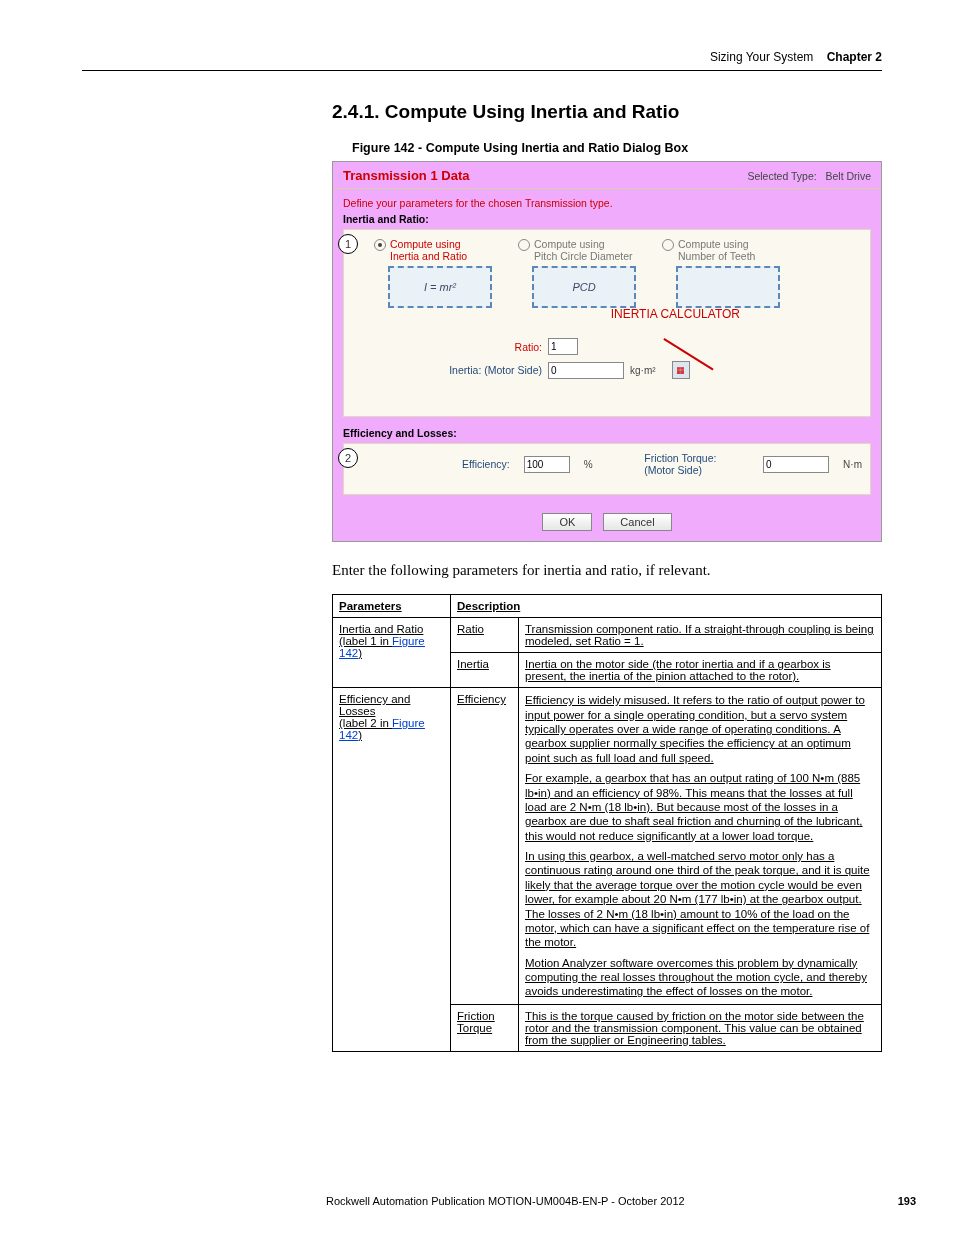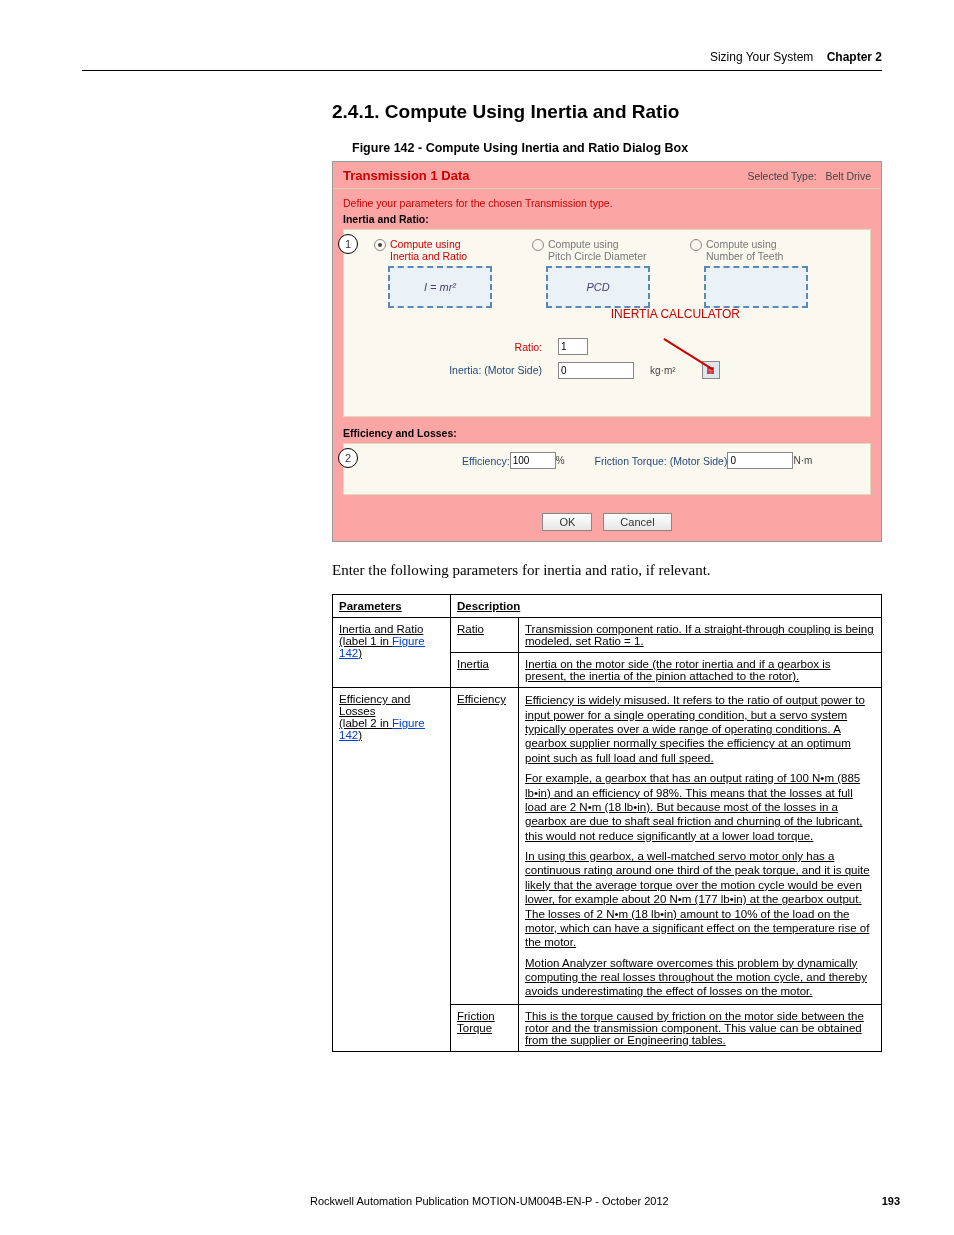--- a/index.html
+++ b/index.html
@@ -37,21 +37,21 @@
     font-family: Arial, sans-serif;
     font-size: 12.5px;
     font-weight: bold;
     margin: 18px 0 6px 0;
     padding-left: 20px;
   }
 
   
   .dialog {
     border: 1px solid #9a9a9a;
-    background: #fca5a5;
+    background: #f0abfc;
     width: 548px;
     font-family: Tahoma, Arial, sans-serif;
     font-size: 11px;
     color: #333;
   }
   .dlg-title-row {
     display: flex; align-items: center; justify-content: space-between;
     padding: 6px 10px 2px 10px;
   }
   .dlg-title { color: #c00; font-weight: bold; font-size: 13px; }
@@ -59,21 +59,21 @@
   .dlg-hr { border-top: 1px solid #d6cfa8; margin: 3px 0 0 0; }
   .dlg-sub { color: #c00; font-size: 10.5px; padding: 8px 10px 2px 10px; }
   .dlg-section-label { font-weight: bold; font-size: 10.5px; color:#000; padding: 2px 0 4px 10px; }
   .panel {
     margin: 0 10px 8px 10px;
     border: 1px solid #e0daba;
     background: #fbf9ef;
     padding: 8px;
     position: relative;
   }
-  .modes { display: flex; gap: 40px; }
+  .modes { display: flex; gap: 26px; }
   .mode {
     display: flex; flex-direction: column; align-items: flex-start;
     font-size: 10.5px; color: #777; position: relative;
   }
   .mode.active { color: #c00; }
   .mode .rad { display: flex; align-items: flex-start; gap: 4px; }
   .radio {
     width: 10px; height: 10px; border: 1px solid #888; border-radius: 50%;
     display: inline-flex; align-items:center; justify-content:center; flex: 0 0 auto; margin-top:1px;
   }
@@ -83,50 +83,50 @@
     border: 2px dashed #5a88b9; width: 100px; height: 38px;
     background: #eaf1f7; display:flex;align-items:center;justify-content:center;
     font-style: italic; color:#446; font-size:11px;
   }
   .callout-num {
     position: absolute; left: -6px; top: 4px;
     width: 18px; height: 18px; border: 1.5px solid #000; border-radius: 50%;
     background: #fff; font-family: Arial; font-size: 11px;
     display:flex;align-items:center;justify-content:center;
   }
-  .field-row { display:flex; align-items:center; gap:16px; font-size:10.5px; color:#c00; margin-top:10px; margin-left:80px;}
+  .field-row { display:flex; align-items:center; gap:6px; font-size:10.5px; color:#c00; margin-top:10px; margin-left:80px;}
   .field-row.blue label { color:#244a7c; }
   .txt { border:1px solid #888; background:#fff; width:70px; height:15px; font-size:10px; padding:0 2px; color:#000; }
   .txt.sm { width:24px; }
   .unit { color:#444; font-size:10px; }
   .calc-btn { margin-left:10px; width:16px;height:16px;border:1px solid #888;background:#dde5ee;font-size:9px;display:inline-flex;align-items:center;justify-content:center;}
   .annot { position:absolute; color:#c00; font-size:12px; font-family:Arial; text-align:center; line-height:1.1;}
   .annot-line { position:absolute; width:70px; height:1.5px; background:#c00; transform-origin:left center;}
-  .eff-row { display:flex; align-items:center; gap:0; font-size:10.5px; margin-left:110px;}
+  .eff-row { display:flex; align-items:center; gap:14px; font-size:10.5px; margin-left:110px;}
   .eff-row label { color:#244a7c; }
   .btn-row { text-align:center; padding:10px 0; }
   .btn { display:inline-block; border:1px solid #888; background:linear-gradient(#fff,#e6e6e6); padding:2px 16px; font-size:11px; margin:0 4px;}
 
   
   table.props {
     border-collapse: collapse; width: 550px; margin-top: 6px;
     font-family: Arial, sans-serif; font-size: 11.5px; text-decoration: underline;
   }
   table.props th, table.props td {
     border: 0.75px solid #000; padding: 5px 6px; vertical-align: top; text-align: left;
   }
   table.props th { font-weight: bold; }
   table.props .rowhead { width: 105px; }
   table.props .subhead { width: 55px; }
   .link { color: #0040d0; text-decoration: underline; }
   .desc p { margin: 0 0 6px 0; line-height: 1.25; }
   .desc p:last-child { margin-bottom: 0; }
 
   .footer {
-    position: absolute; left: 100px; bottom: 28px; width: 800px;
+    position: absolute; left: 116px; bottom: 28px; width: 800px;
     font-family: Arial, sans-serif; font-size: 11px;
     display:flex; justify-content: space-between;
     padding-left:210px; box-sizing:border-box;
   }
   .footer .pn { font-weight: bold; }
 </style>
 </head>
 <body>
 
 <div class="page">

